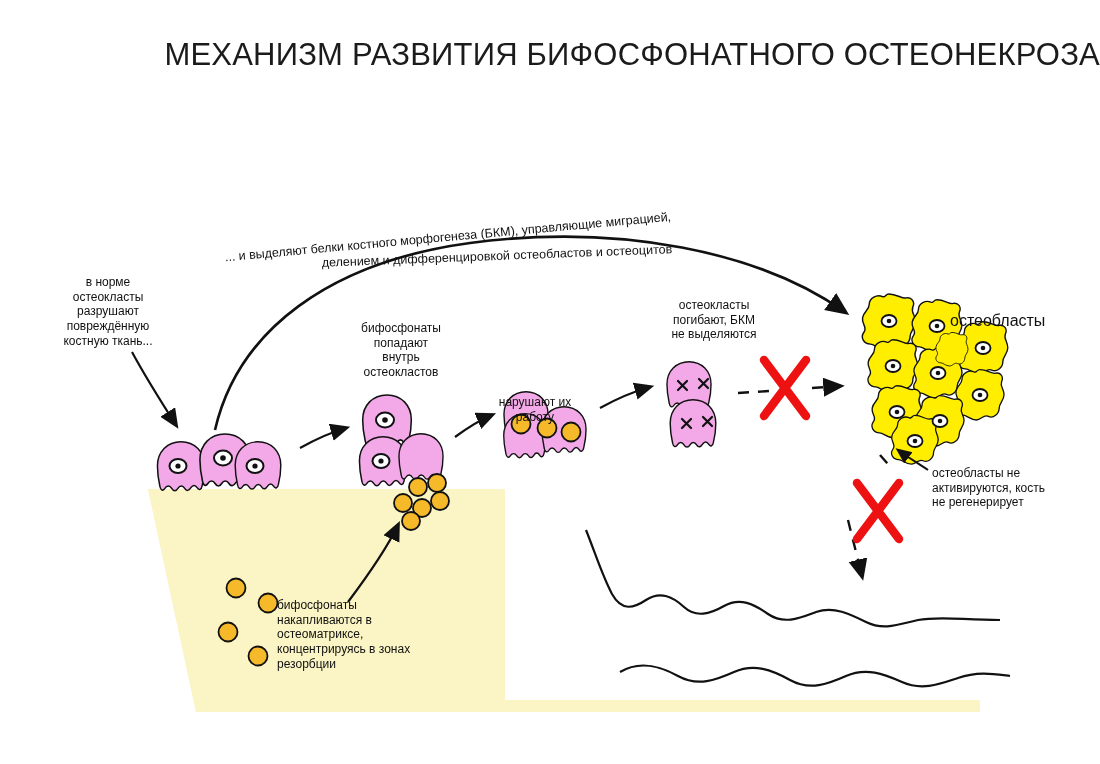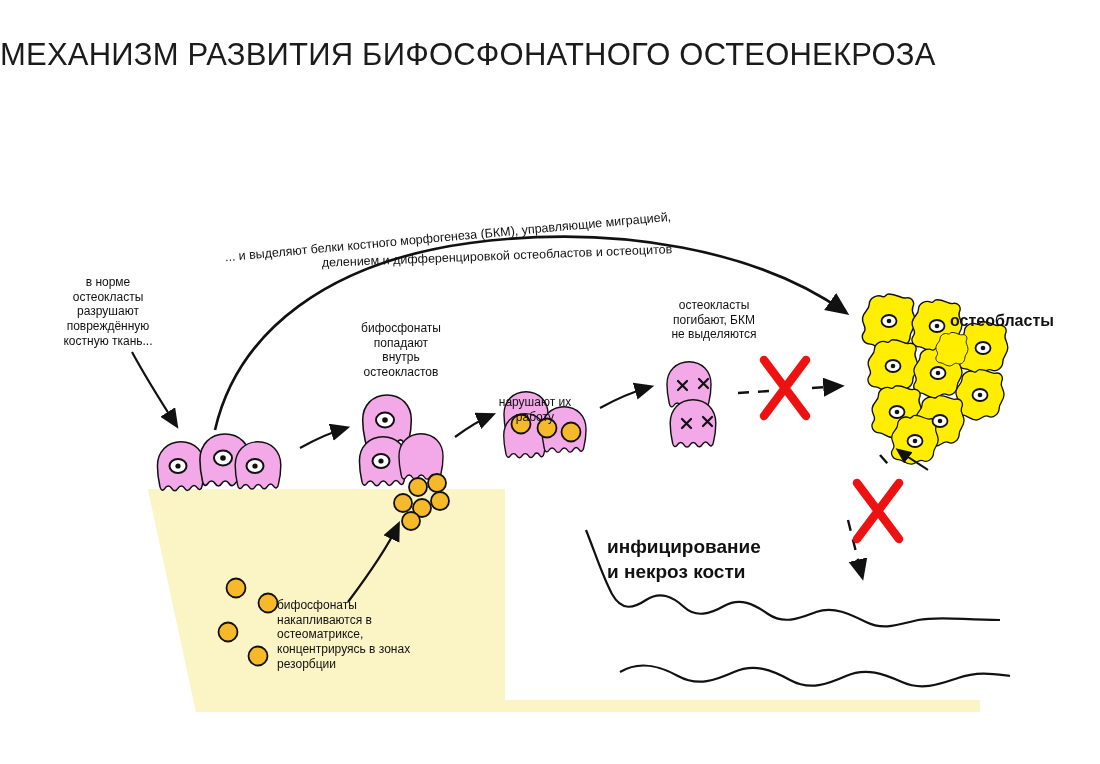--- a/index.html
+++ b/index.html
@@ -28,21 +28,21 @@
     height: 764px;
   }
   .txt {
     position: absolute;
     white-space: pre-line;
     line-height: 1.22;
   }
   .title-main {
     left: 0; top: 36px;
     width: 1100px;
-    text-align: left;
+    text-align: right;
     font-size: 31px;
     letter-spacing: 0.2px;
     color: #1b1b1b;
   }
   .title-sub {
     left: 0; top: 88px;
     width: 1100px;
     text-align: center;
     font-size: 27px;
     color: #1b1b1b;
@@ -84,21 +84,21 @@
     margin-top: 44px;
   }
   .lbl-die {
     left: 650px; top: 298px;
     width: 128px;
     text-align: center;
   }
   .lbl-osteoblasts {
     left: 950px; top: 311px;
     font-size: 16px;
-    font-weight: bold;
+    font-weight: normal;
     color: #111;
   }
   .lbl-noactiv {
     left: 932px; top: 466px;
     width: 160px;
     text-align: left;
   }
   .lbl-accum {
     left: 277px; top: 598px;
     width: 200px;
@@ -331,21 +331,22 @@
   <div class="txt lbl lbl-inside">бифосфонаты
 попадают
 внутрь
 остеокластов</div>
   <div class="txt lbl lbl-disrupt">нарушают их
 работу</div>
   <div class="txt lbl lbl-die">остеокласты
 погибают, БКМ
 не выделяются</div>
   <div class="txt lbl-osteoblasts">остеобласты</div>
+  <div class="txt lbl lbl-noactiv">остеобласты не
+активируются, кость
+не регенерирует</div>
   <div class="txt lbl lbl-accum">бифосфонаты
 накапливаются в
 остеоматриксе,
 концентрируясь в зонах
 резорбции</div>
-  <div class="txt lbl-infect">инфицирование
-и некроз кости</div>
 
 </div>
 
 </body></html>

